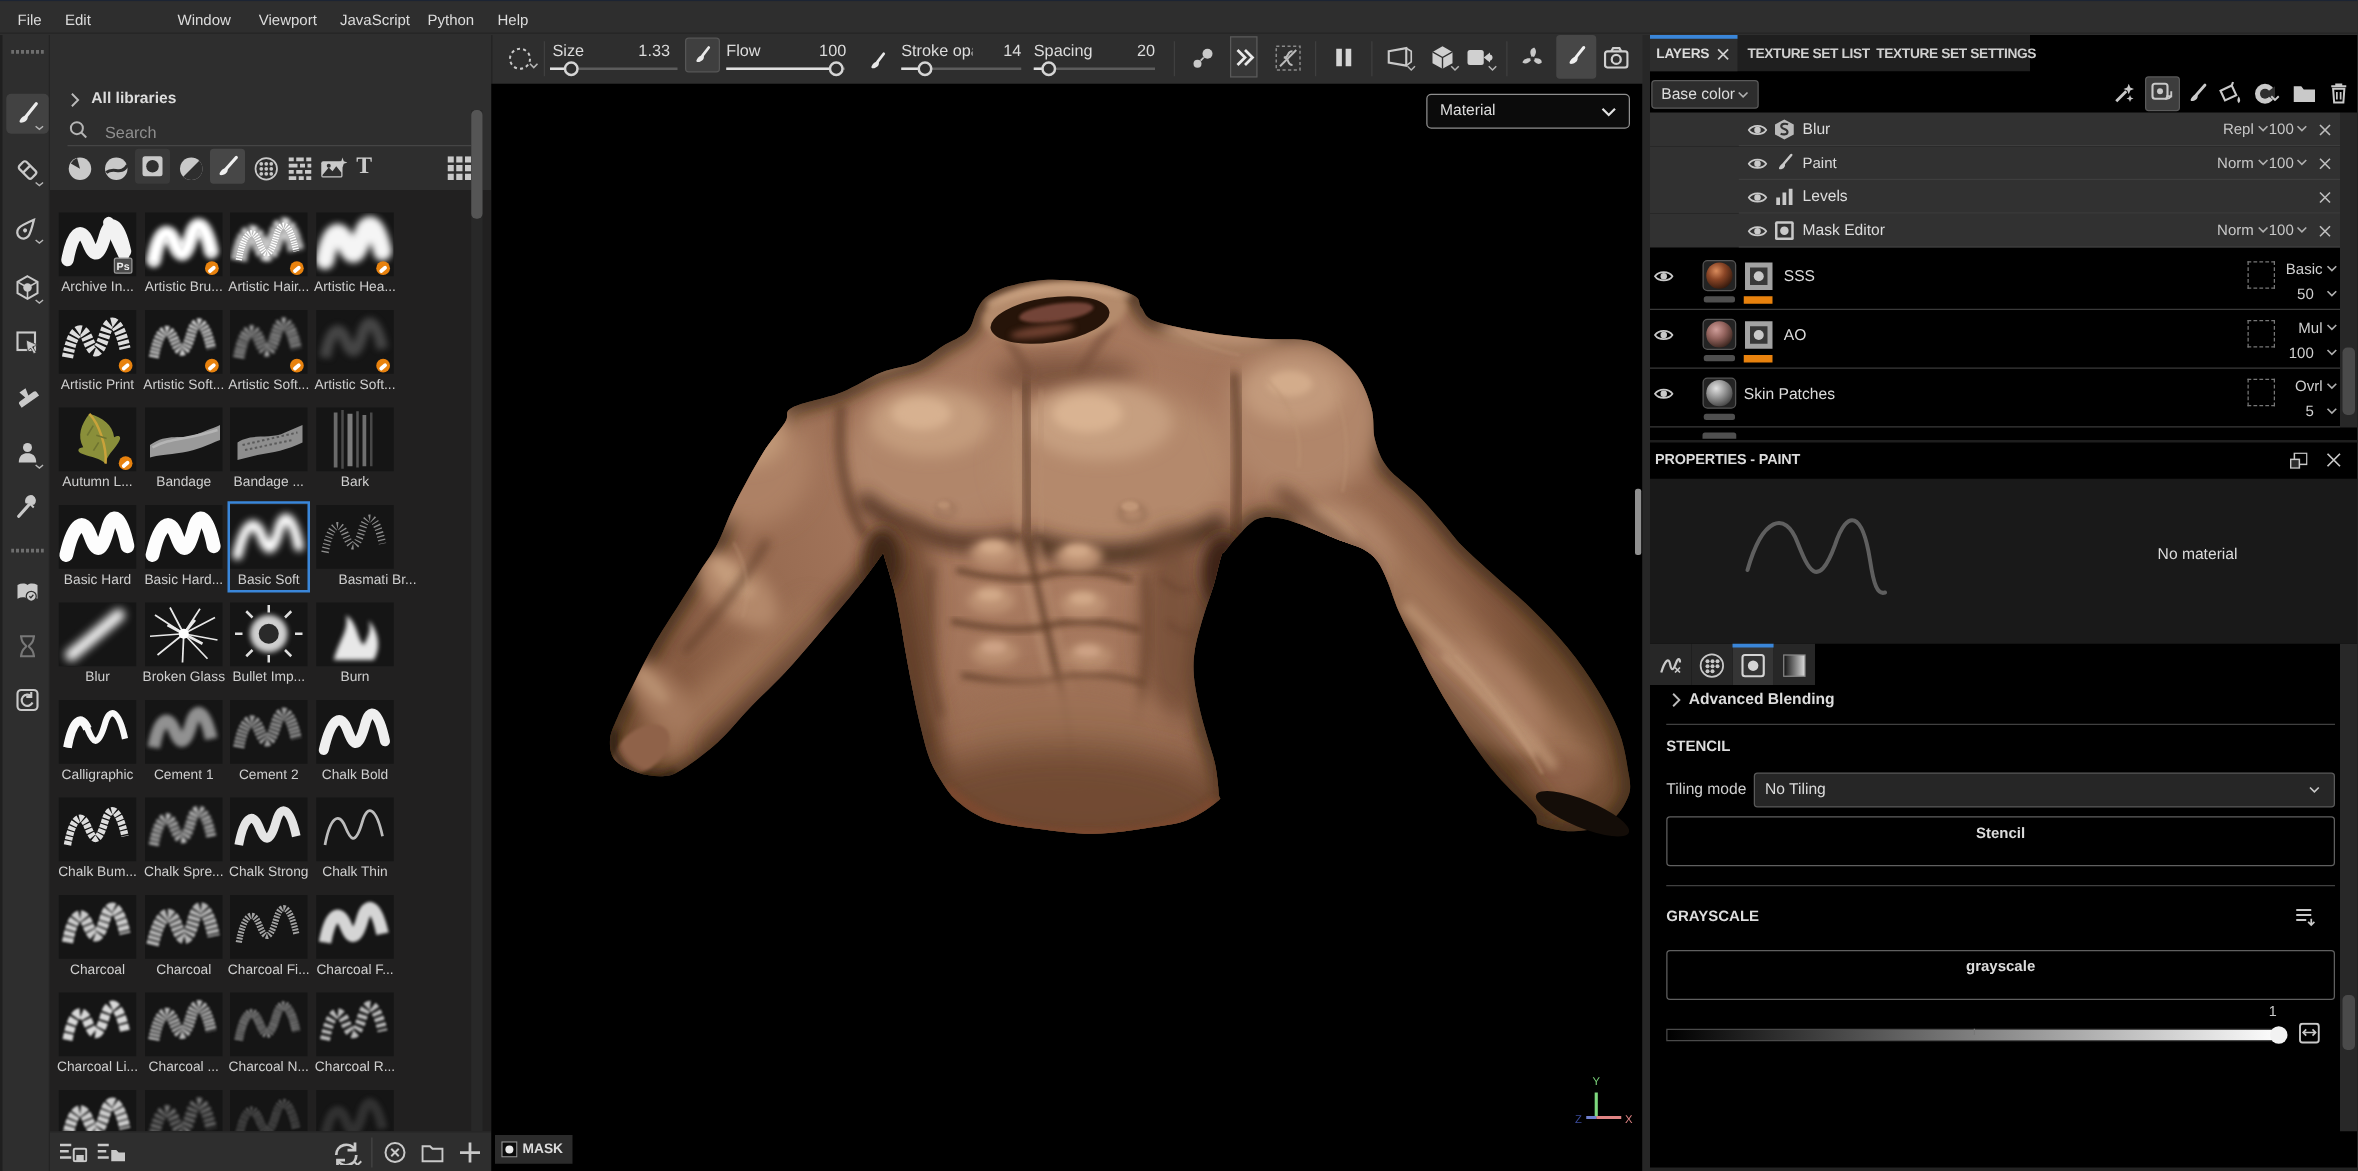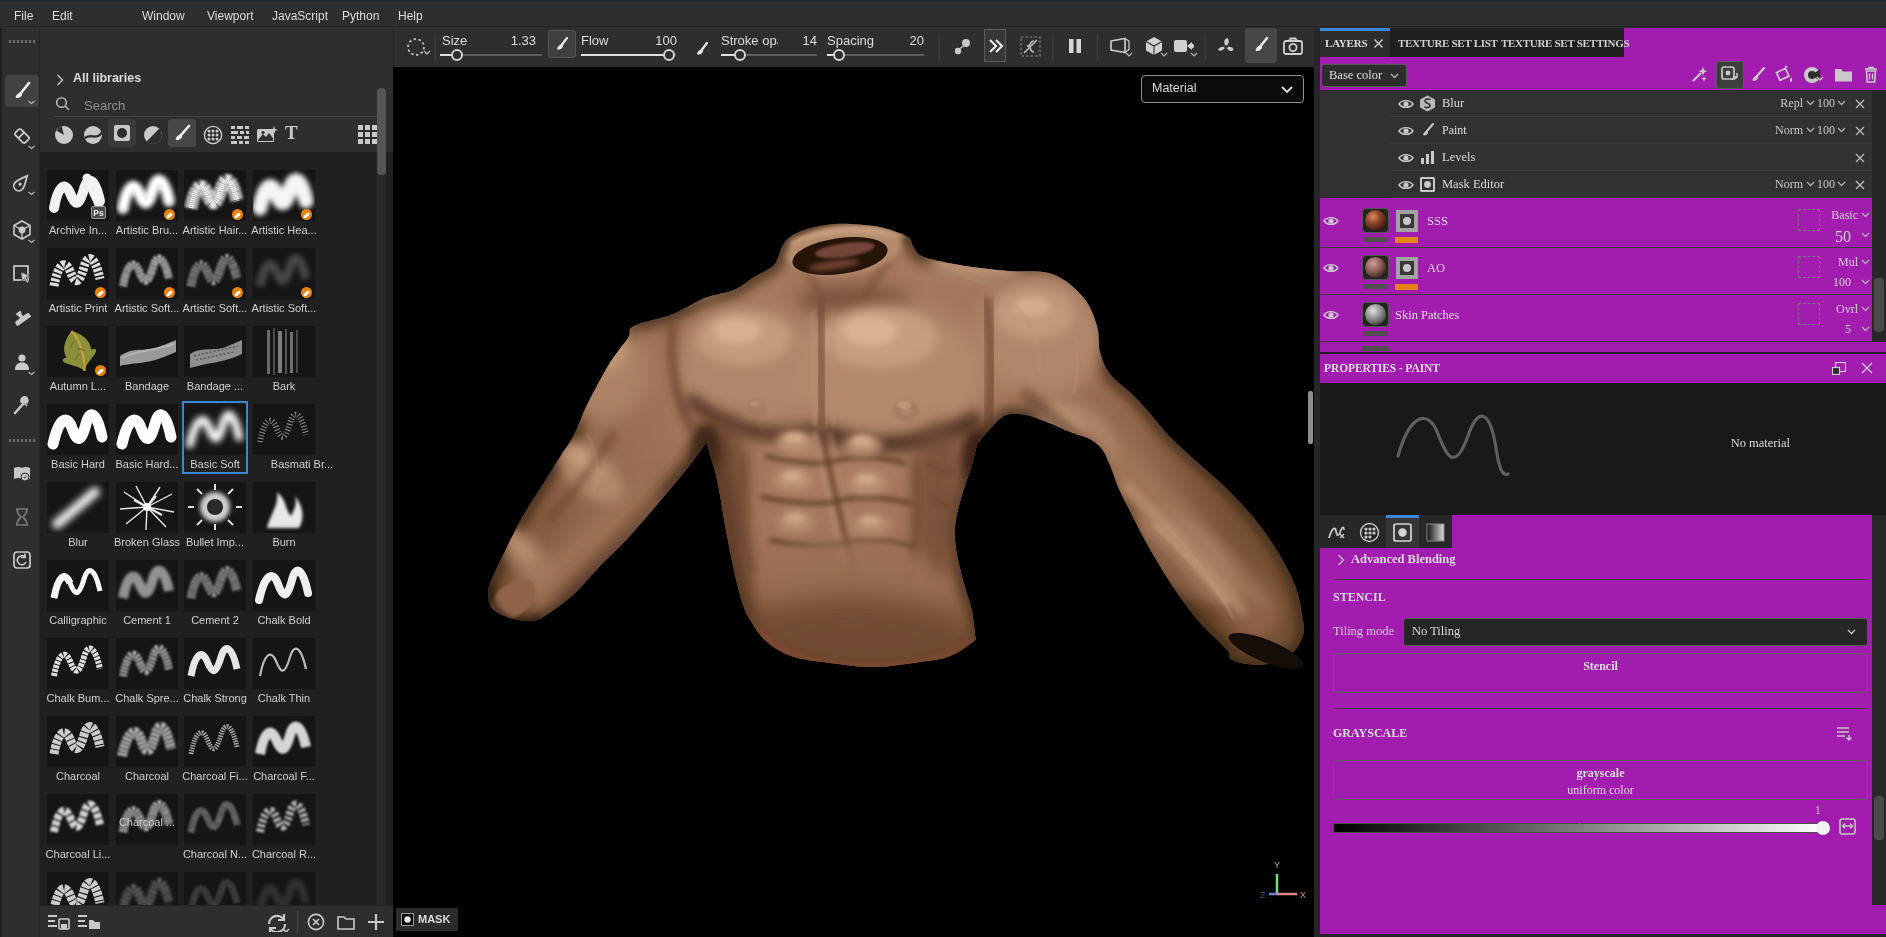--- a/index.html
+++ b/index.html
@@ -427,21 +427,21 @@
           <svg width="62" height="51" viewBox="0 0 62 51">
             <path d="M7,38 C11,16 18,11 23,23 C27,33 31,40 37,19 C41,5 48,8 53,31" stroke="#d8d8d8" stroke-width="8" fill="none" stroke-dasharray="5 1.5" style="filter:blur(.8px)"></path>
           </svg>
         </div>
 <div class="tlab" style="left:4px;top:696px;">Charcoal Li...</div>
 <div class="tile" style="left:76px;top:642px;">
           <svg width="62" height="51" viewBox="0 0 62 51">
             <path d="M7,38 C11,16 18,11 23,23 C27,33 31,40 37,19 C41,5 48,8 53,31" stroke="#c8c8c8" stroke-width="9" fill="none" stroke-dasharray="2 1" style="filter:blur(1px);opacity:.9"></path>
           </svg>
         </div>
-<div class="tlab" style="left:73px;top:664px;">Charcoal ...</div>
+<div class="tlab" style="left:73px;top:696px;">Charcoal ...</div>
 <div class="tile" style="left:144px;top:642px;">
           <svg width="62" height="51" viewBox="0 0 62 51">
             <path d="M7,38 C11,16 18,11 23,23 C27,33 31,40 37,19 C41,5 48,8 53,31" stroke="#b8b8b8" stroke-width="7" fill="none" stroke-dasharray="1 1" style="filter:blur(.9px);opacity:.9"></path>
           </svg>
         </div>
 <div class="tlab" style="left:141px;top:696px;">Charcoal N...</div>
 <div class="tile" style="left:213px;top:642px;">
           <svg width="62" height="51" viewBox="0 0 62 51">
             <path d="M7,38 C11,16 18,11 23,23 C27,33 31,40 37,19 C41,5 48,8 53,31" stroke="#cdcdcd" stroke-width="8" fill="none" stroke-dasharray="3 2" style="filter:blur(1px);opacity:.9"></path>
           </svg>
@@ -765,21 +765,21 @@
         <path d="M29,47 H21" stroke="#7080d0" stroke-width="2.5"></path>
         <text x="26" y="21" fill="#7ed87e" font-size="9" font-family="Liberation Sans">Y</text>
         <text x="52" y="51" fill="#e08484" font-size="9" font-family="Liberation Sans">X</text>
         <text x="12" y="51" fill="#3a4a9a" font-size="9" font-family="Liberation Sans">Z</text>
       </svg>
       <div class="abs" style="left:915px;top:324px;width:5px;height:53px;background:#8f8f8f;border-radius:2px"></div>
     </div>
 
 <div class="abs" style="left:1314px;top:28px;width:6px;height:909px;background:#272727"></div>
 
-<div id="rp" class="abs" style="left:1320px;top:28px;width:566px;height:909px;background:#a21caf;font-family:Liberation Serif, serif;">
+<div id="rp" class="abs" style="left:1320px;top:28px;width:566px;height:909px;background:#000000;">
       <div class="abs" style="left:0;top:0;width:304px;height:29px;background:#1f1f1f"></div>
       <div class="abs" style="left:0;top:0;width:70px;height:29px;background:#2d2d2d;border-top:3px solid #3a86d9"></div>
       <span class="abs txt b" style="left:5px;top:9px;font-size:11px;letter-spacing:-0.2px">LAYERS</span>
       <svg class="ic" style="left:53px;top:10px" width="11" height="11" viewBox="0 0 11 11">
         <path d="M1.5,1.5 9.5,9.5 M9.5,1.5 1.5,9.5" stroke="#cfcfcf" stroke-width="1.4"></path>
       </svg>
       <span class="abs txt b" style="left:78px;top:9px;font-size:11px;letter-spacing:-0.3px;color:#d0d0d0">TEXTURE SET LIST</span>
       <span class="abs txt b" style="left:181px;top:9px;font-size:11px;letter-spacing:-0.3px;color:#d0d0d0">TEXTURE SET SETTINGS</span>
       <div class="abs" style="left:1px;top:36px;width:86px;height:23px;background:#2d2d2d;border:1px solid #5a5a5a;border-radius:3px"></div>
       <span class="abs txt" style="left:9px;top:40px;font-size:12.5px">Base color</span>
@@ -925,21 +925,21 @@
       <div class="abs" style="left:76px;top:182px;width:22px;height:22px;background:#a2a2a2"></div>
       <div class="abs" style="left:80px;top:186px;width:14px;height:14px;background:#383838"></div>
       <div class="abs" style="left:83px;top:189px;width:8px;height:8px;border-radius:50%;background:#c9c9c9"></div>
       <div class="abs" style="left:75px;top:209px;width:23px;height:6px;background:#e8820e"></div>
       <span class="abs txt" style="left:107px;top:186px;font-size:12.5px">SSS</span>
       <div class="abs" style="left:478px;top:181px;width:22px;height:22px;border:1px dashed #777"></div>
       <span class="abs txt" style="left:468px;top:180px;width:70px;text-align:right;font-size:12px;color:#d0d0d0">Basic</span>
       <svg class="ic" style="left:541px;top:184px" width="9" height="6" viewBox="0 0 9 6">
         <path d="M1,1 4.5,4.5 8,1" stroke="#b0b0b0" stroke-width="1.3" fill="none"></path>
       </svg>
-      <span class="abs txt" style="left:461px;top:200px;width:70px;text-align:right;font-size:16px;color:#d0d0d0">50</span>
+      <span class="abs txt" style="left:461px;top:200px;width:70px;text-align:right;font-size:12px;color:#d0d0d0">50</span>
       <svg class="ic" style="left:541px;top:204px" width="9" height="6" viewBox="0 0 9 6">
         <path d="M1,1 4.5,4.5 8,1" stroke="#b0b0b0" stroke-width="1.3" fill="none"></path>
       </svg>
       <div class="abs" style="left:0;top:266px;width:552px;height:1px;background:#3a3a3a"></div>
       <svg class="ic" style="left:3px;top:233px" width="16" height="14" viewBox="0 0 16 14">
         <path d="M1,7 C4,2.5 12,2.5 15,7 C12,11.5 4,11.5 1,7 Z" fill="none" stroke="#c9c9c9" stroke-width="1.4"></path>
         <circle cx="8" cy="7" r="2.6" fill="#c9c9c9"></circle>
       </svg>
       <div class="abs" style="left:42px;top:227px;width:27px;height:25px;background:#232323;border:1px solid #555;border-radius:4px"></div>
       <svg class="ic" style="left:44px;top:228px" width="23" height="23" viewBox="0 0 23 23">
@@ -1060,21 +1060,20 @@
       <div class="abs" style="left:13px;top:625px;width:535px;height:40px;border:1px solid #606060;border-radius:3px"></div>
       <span class="abs txt b" style="left:13px;top:631px;font-size:12px;width:535px;text-align:center">Stencil</span>
       <div class="abs" style="left:13px;top:680px;width:535px;height:1px;background:#404040"></div>
       <span class="abs txt b" style="left:13px;top:698px;font-size:12px">GRAYSCALE</span>
       <svg class="ic" style="left:516px;top:698px" width="18" height="16" viewBox="0 0 18 16">
         <path d="M1,2 H13 M1,6 H13 M1,10 H9" stroke="#c9c9c9" stroke-width="1.6"></path>
         <path d="M13,9 v5 M10.5,11.5 l2.5,2.5 2.5,-2.5" stroke="#c9c9c9" stroke-width="1.4" fill="none"></path>
       </svg>
       <div class="abs" style="left:13px;top:732px;width:535px;height:40px;border:1px solid #606060;border-radius:3px"></div>
       <span class="abs txt b" style="left:13px;top:738px;font-size:12px;width:535px;text-align:center">grayscale</span>
-      <span class="abs txt" style="left:13px;top:755px;font-size:12px;width:535px;text-align:center">uniform color</span>
       <span class="abs txt" style="left:495px;top:776px;font-size:11.5px;color:#c9c9c9">1</span>
       <div class="abs" style="left:13px;top:795px;width:493px;height:10px;background:linear-gradient(90deg,#000,#fff);border:1px solid #4a4a4a"></div>
       <div class="abs" style="left:259px;top:795px;width:1px;height:5px;background:#777"></div>
       <div class="abs" style="left:496px;top:793px;width:14px;height:14px;border-radius:50%;background:#f2f2f2"></div>
       <svg class="ic" style="left:519px;top:790px" width="20" height="18" viewBox="0 0 20 18">
         <rect x="1" y="1" width="15" height="15" rx="2" fill="none" stroke="#c9c9c9" stroke-width="1.5"></rect>
         <path d="M4,8 H13 M6,5.5 L3.5,8 6,10.5 M11,5.5 L13.5,8 11,10.5" stroke="#c9c9c9" stroke-width="1.3" fill="none"></path>
       </svg>
       <div class="abs" style="left:552px;top:487px;width:14px;height:390px;background:#282828"></div>
       <div class="abs" style="left:554px;top:768px;width:10px;height:44px;background:#4a4a4a;border-radius:4px"></div>

